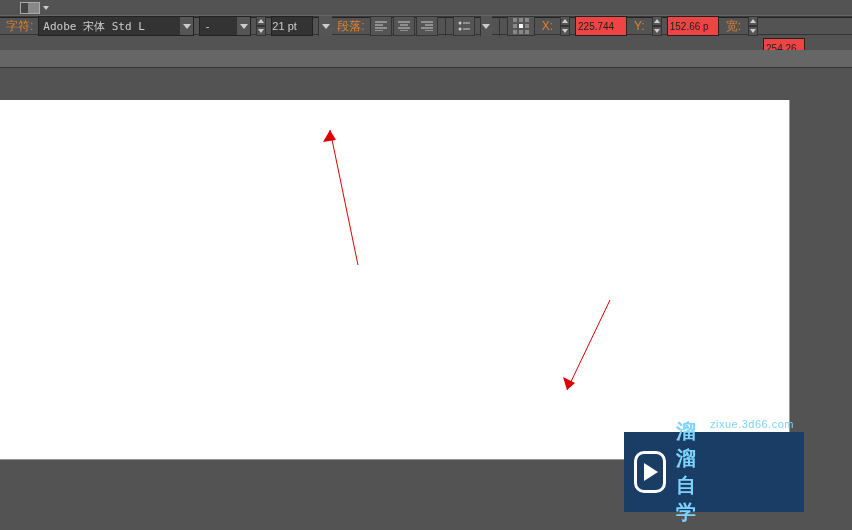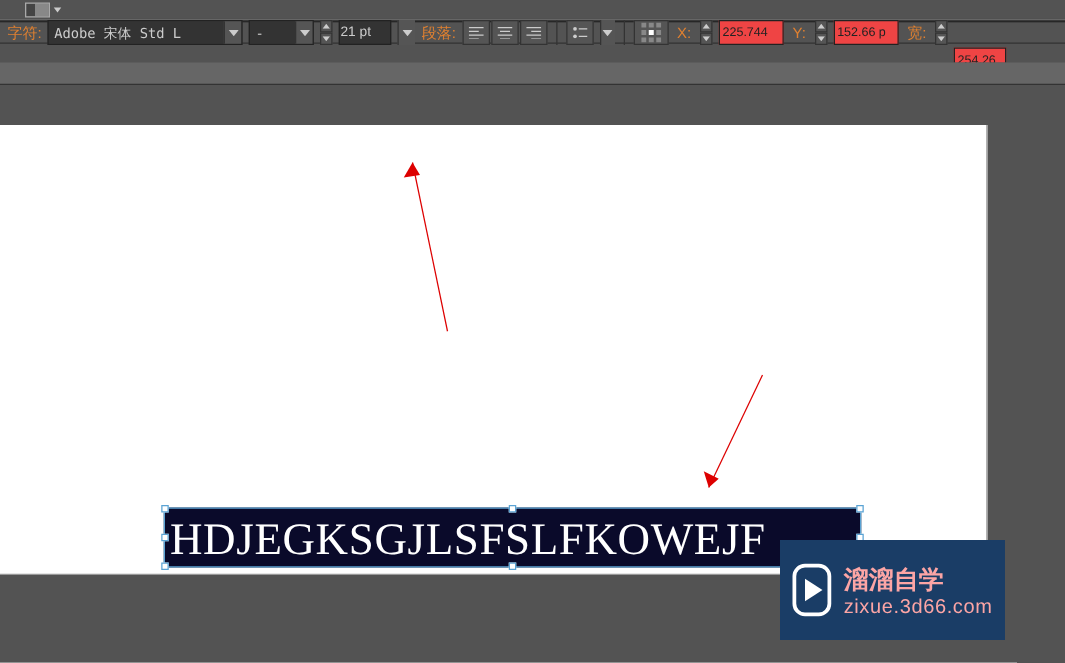--- a/index.html
+++ b/index.html
@@ -237,29 +237,29 @@
       content: '';
       width: 0;
       height: 0;
       border-left: 14px solid #fff;
       border-top: 9px solid transparent;
       border-bottom: 9px solid transparent;
       margin-left: 3px;
     }
     .wm-text {
       display: flex;
-      flex-direction: column;
-      color: #fca5a5;
+      flex-direction: row;
+      color: #7dd3fc;
     }
     .wm-title {
       font-size: 20px;
       font-weight: bold;
     }
     .wm-sub {
-      font-size: 16px;
+      font-size: 11px;
       letter-spacing: 0.5px;
     }
     .divider {
       width: 1px;
       height: 20px;
       background: #333;
       margin: 0 2px;
     }
   </style>
 </head>
@@ -426,31 +426,20 @@
     <svg class="arrow-svg" style="top:20px;left:320px" width="50" height="150">
       <line x1="38" y1="145" x2="10" y2="10" stroke="#d00" stroke-width="1"></line>
       <polygon points="10,10 3,22 16,20" fill="#d00"></polygon>
     </svg>
     <svg class="arrow-svg" style="top:195px;left:555px" width="70" height="110">
       <line x1="55" y1="5" x2="12" y2="95" stroke="#d00" stroke-width="1"></line>
       <polygon points="12,95 8,82 20,88" fill="#d00"></polygon>
     </svg>
   </div>
 
-  <div class="text-frame">
-    <div class="text-content">HDJEGKSGJLSFSLFKOWEJF</div>
-    <div class="handle tl"></div>
-    <div class="handle tm"></div>
-    <div class="handle tr"></div>
-    <div class="handle ml"></div>
-    <div class="handle mr"></div>
-    <div class="handle bl"></div>
-    <div class="handle bm"></div>
-    <div class="handle br"></div>
-  </div>
 </div>
 
 <div class="watermark">
   <div class="wm-play"></div>
   <div class="wm-text">
     <div class="wm-title">溜溜自学</div>
     <div class="wm-sub">zixue.3d66.com</div>
   </div>
 </div>
 

